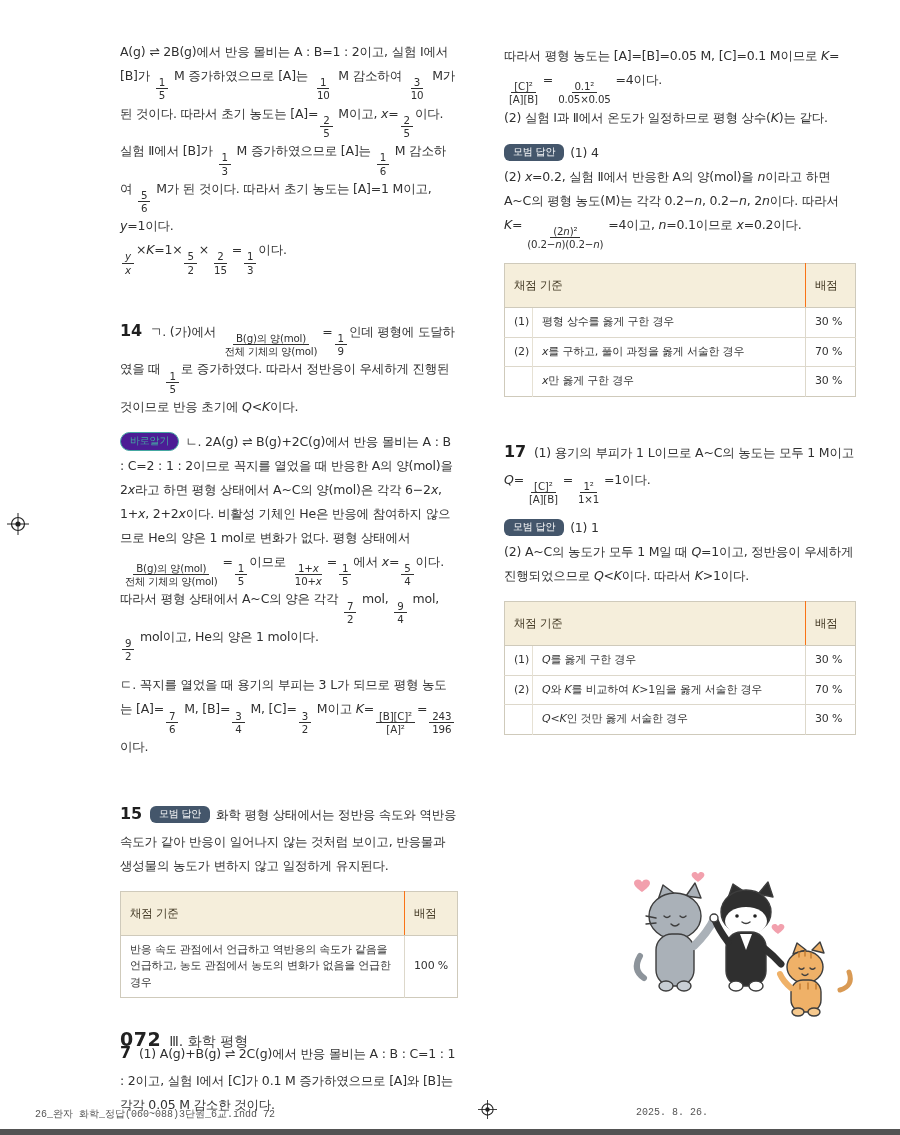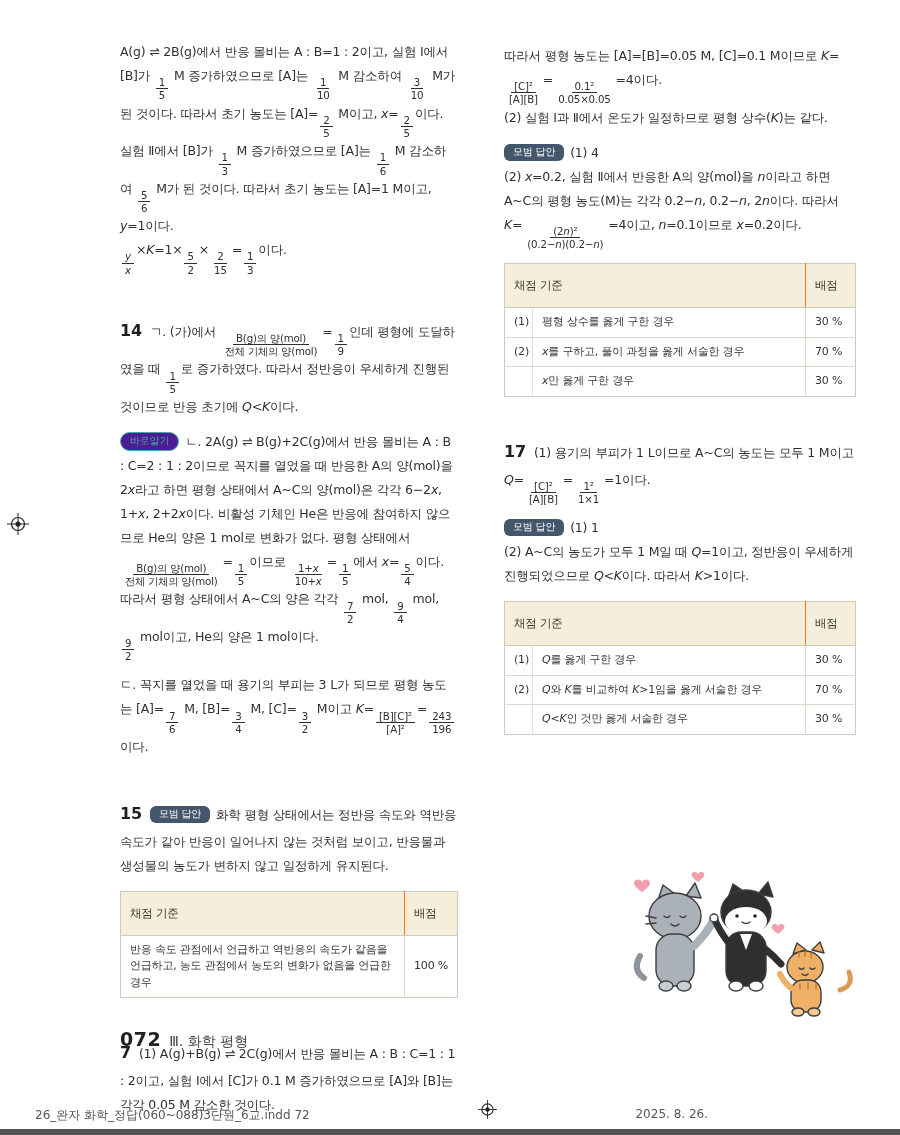--- a/index.html
+++ b/index.html
@@ -51,21 +51,21 @@
   .score-table td.td-num { width:28px; padding:6px 2px 6px 9px; border-right:1px solid #e6e1d4; }
   .score-table td.td-score { border-left:1px solid #ddd8cb; white-space:nowrap; }
 
   .page-footer { position:absolute; left:120px; top:1028px; display:flex; align-items:baseline; gap:8px; }
   .pg  { font-size:19px; font-weight:bold; letter-spacing:0.5px; color:#222; }
   .sec { font-size:14px; color:#444; }
 
   .regmark-left   { position:absolute; left:7px;  top:513px; }
   .regmark-bottom { position:absolute; left:478px; top:1100px; }
 
-  .printfooter { position:absolute; left:0; top:1102px; width:740px; height:24px; font-size:12px; color:#555; }
+  .printfooter { position:absolute; left:0; top:1102px; width:740px; height:24px; font-size:10px; color:#555;font-family:Liberation Mono, monospace; }
   .pf-left  { position:absolute; left:35px;  top:5px; }
   .pf-right { position:absolute; right:32px; top:5px; }
 
   .cats { position:absolute; left:628px; top:866px; }
 
   .bottom-edge { position:absolute; left:0; bottom:0; width:100%; height:6px; background:#535353; }
 </style>
 </head>
 <body>
 

